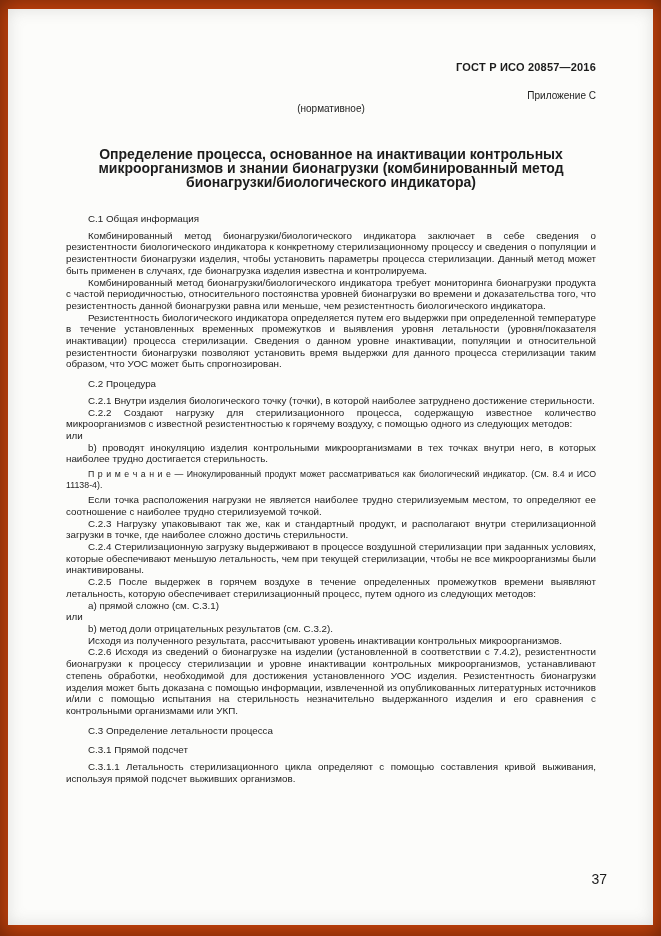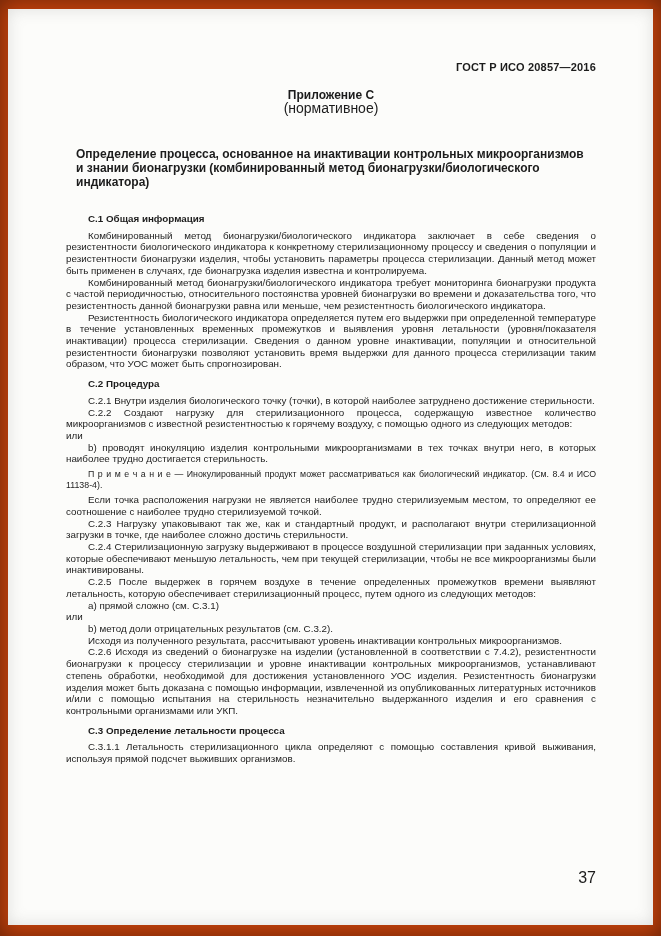--- a/index.html
+++ b/index.html
@@ -28,67 +28,67 @@
     padding: 52px 57px 0 58px;
   }
   .doc-header {
     text-align: right;
     font-weight: bold;
     font-size: 11px;
     letter-spacing: 0.2px;
   }
   .annex-label {
     margin-top: 16px;
-    text-align: center;
-    font-weight: bold;
-    font-size: 12px;
+    text-align: right;
+    font-weight: normal;
+    font-size: 10px;
     line-height: 13px;
   }
   .annex-kind {
     text-align: center;
-    font-size: 14px;
+    font-size: 10px;
     line-height: 13px;
   }
   .doc-title {
     margin-top: 32px;
-    text-align: left;
+    text-align: center;
     font-weight: bold;
-    font-size: 12px;
+    font-size: 14px;
     line-height: 14px;
     padding: 0 10px;
   }
   .doc-body {
     margin-top: 24px;
     font-size: 9.8px;
     line-height: 11.7px;
     text-align: justify;
   }
   .blk.heading {
-    font-weight: bold;
+    font-weight: normal;
     text-indent: 22px;
     text-align: left;
     margin: 8px 0 5px;
   }
   .blk.para {
     text-indent: 22px;
   }
   .blk.plain {
     text-indent: 0;
   }
   .blk.note {
     font-size: 8.8px;
     line-height: 10.6px;
     text-indent: 22px;
     margin: 4px 0;
   }
   .page-number {
     position: absolute;
-    right: 57px;
+    right: 46px;
     bottom: 38px;
-    font-size: 16px;
+    font-size: 14px;
     color: #1c1c1c;
   }
 </style>
 </head>
 <body>
 
 <div class="scan">
   <div class="page">
     <div class="content">
       <div class="doc-header">ГОСТ Р ИСО 20857—2016</div>
@@ -109,18 +109,19 @@
           <div class="blk para">Если точка расположения нагрузки не является наиболее трудно стерилизуемым местом, то определяют ее соотношение с наиболее трудно стерилизуемой точкой.</div>
           <div class="blk para">С.2.3 Нагрузку упаковывают так же, как и стандартный продукт, и располагают внутри стерилизационной загрузки в точке, где наиболее сложно достичь стерильности.</div>
           <div class="blk para">С.2.4 Стерилизационную загрузку выдерживают в процессе воздушной стерилизации при заданных условиях, которые обеспечивают меньшую летальность, чем при текущей стерилизации, чтобы не все микроорганизмы были инактивированы.</div>
           <div class="blk para">С.2.5 После выдержек в горячем воздухе в течение определенных промежутков времени выявляют летальность, которую обеспечивает стерилизационный процесс, путем одного из следующих методов:</div>
           <div class="blk para">а) прямой сложно (см. С.3.1)</div>
           <div class="blk plain">или</div>
           <div class="blk para">b) метод доли отрицательных результатов (см. С.3.2).</div>
           <div class="blk para">Исходя из полученного результата, рассчитывают уровень инактивации контрольных микроорганизмов.</div>
           <div class="blk para">С.2.6 Исходя из сведений о бионагрузке на изделии (установленной в соответствии с 7.4.2), резистентности бионагрузки к процессу стерилизации и уровне инактивации контрольных микроорганизмов, устанавливают степень обработки, необходимой для достижения установленного УОС изделия. Резистентность бионагрузки изделия может быть доказана с помощью информации, извлеченной из опубликованных литературных источников и/или с помощью испытания на стерильность незначительно выдержанного изделия и его сравнения с контрольными организмами или УКП.</div>
           <div class="blk heading">С.3 Определение летальности процесса</div>
+          <div class="blk heading">С.3.1 Прямой подсчет</div>
           <div class="blk para">С.3.1.1 Летальность стерилизационного цикла определяют с помощью составления кривой выживания, используя прямой подсчет выживших организмов.</div>
         </div>
     </div>
     <div class="page-number">37</div>
   </div>
 </div>
 
 </body></html>

